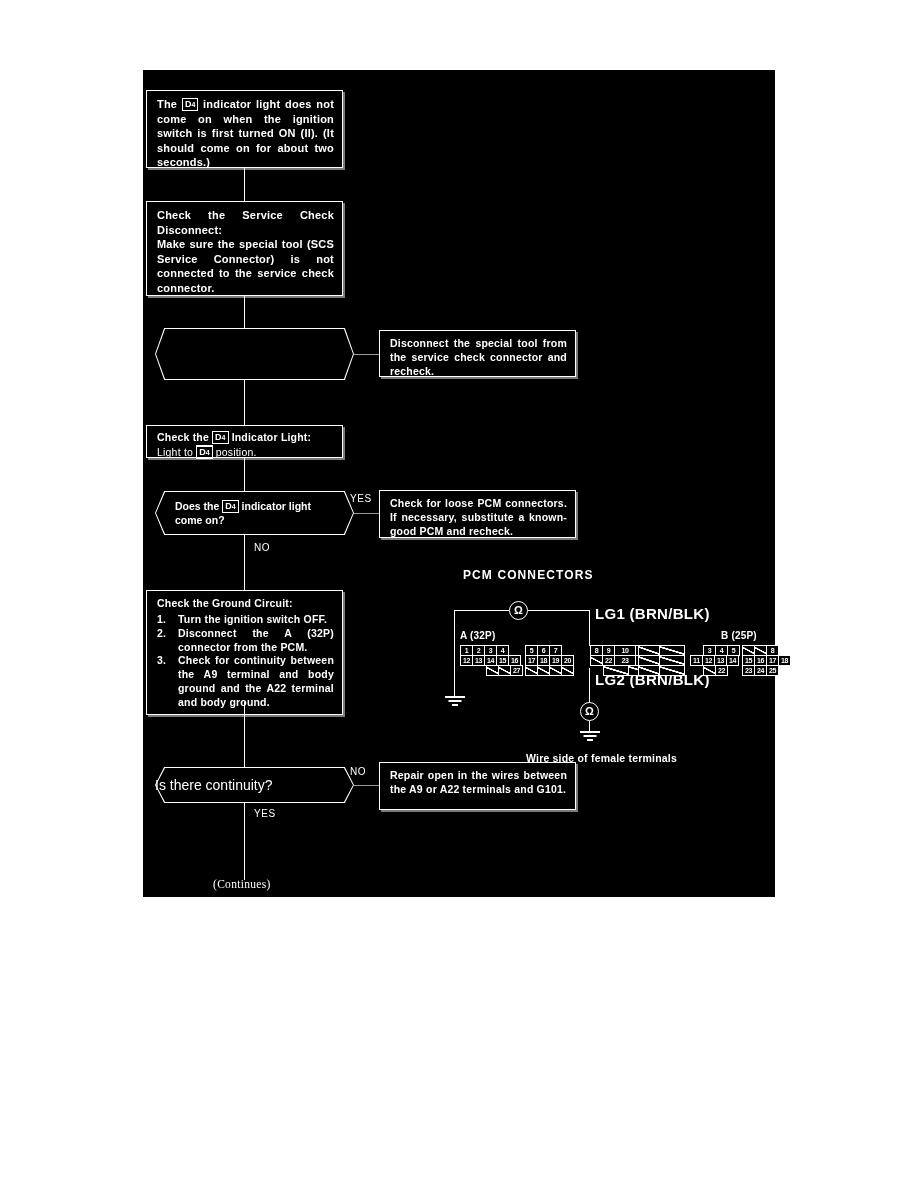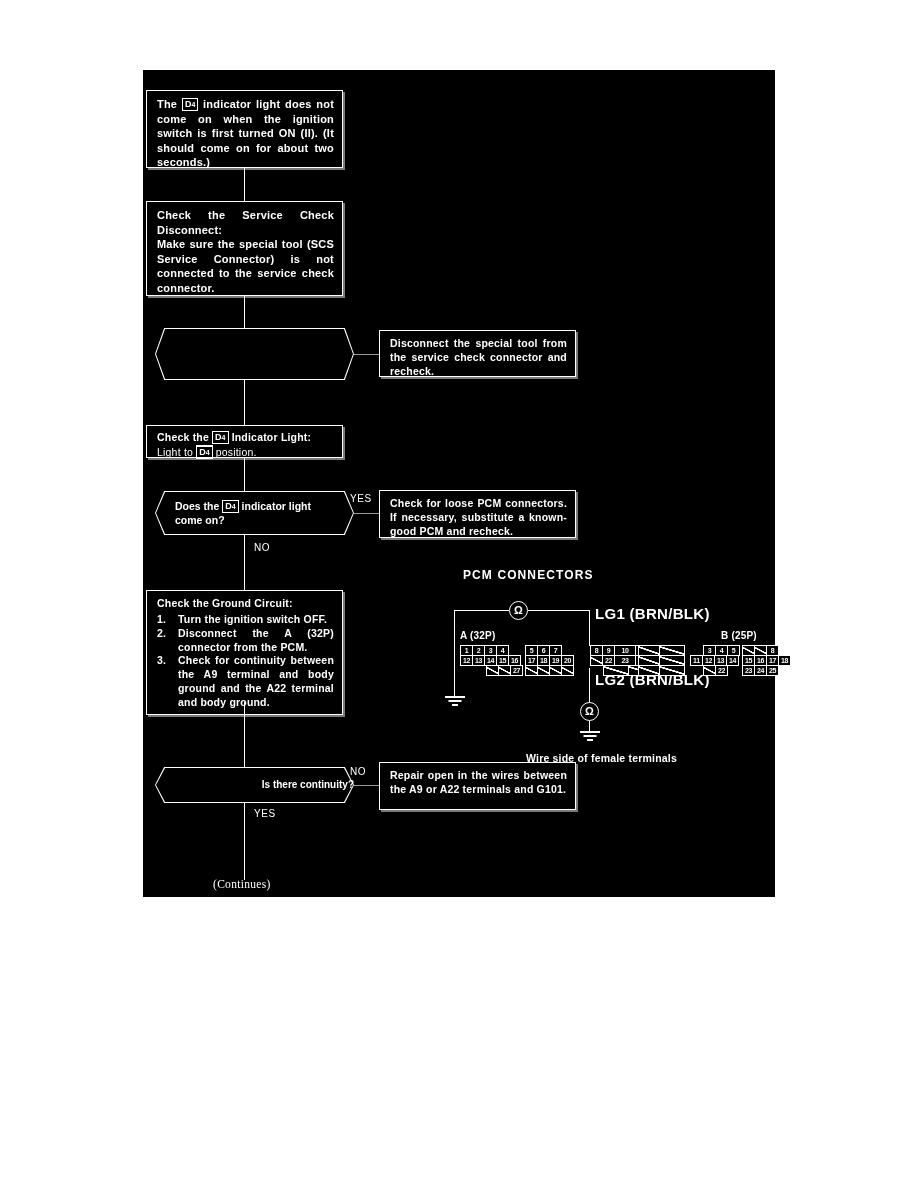--- a/index.html
+++ b/index.html
@@ -305,21 +305,21 @@
             <span>Check for continuity between the A9 terminal and body ground and the A22 terminal and body ground.</span>
           </li>
         </ol>
       </div>
     </div>
     <div class="vline" style="left:101px; top:632px; height:65px;"></div>
 
     <div class="hex shadow" style="left:12px; top:697px; width:199px; height:36px;">
       <div class="hexbg"></div>
       <div class="hexfg"></div>
-      <div class="hextext" style="font-size:10px; font-weight:bold; justify-content:flex-end; padding-left:0; padding-right:0;">
+      <div class="hextext" style="font-size:14px; font-weight:normal; justify-content:flex-start; padding-left:0; padding-right:0;">
         <span>Is there continuity?</span>
       </div>
     </div>
     <div class="hline grey" style="left:211px; top:715px; width:25px;"></div>
     <div class="branchlabel" style="left:207px; top:696px;">NO</div>
     <div class="branchlabel" style="left:111px; top:738px;">YES</div>
     <div class="vline" style="left:101px; top:733px; height:77px;"></div>
 
     <div class="fbox justified" style="left:236px; top:692px; width:197px; height:48px;">
       <div class="inner" style="font-size:10.5px;">Repair open in the wires between the A9 or A22 terminals and G101.</div>

